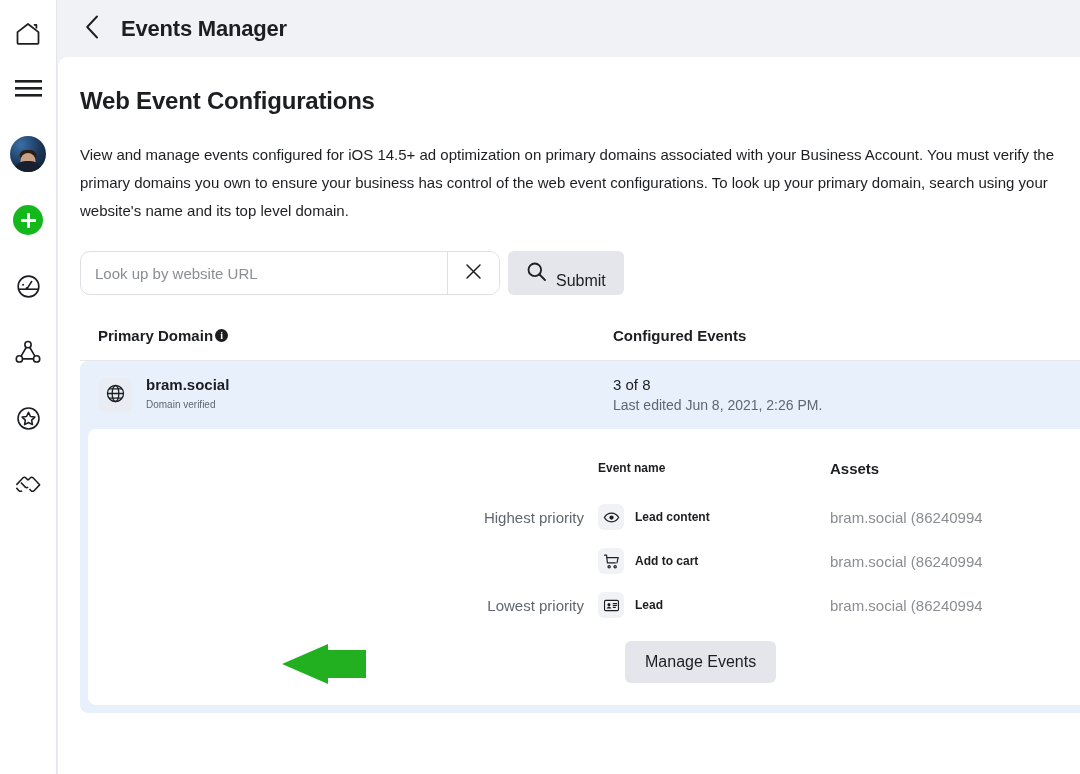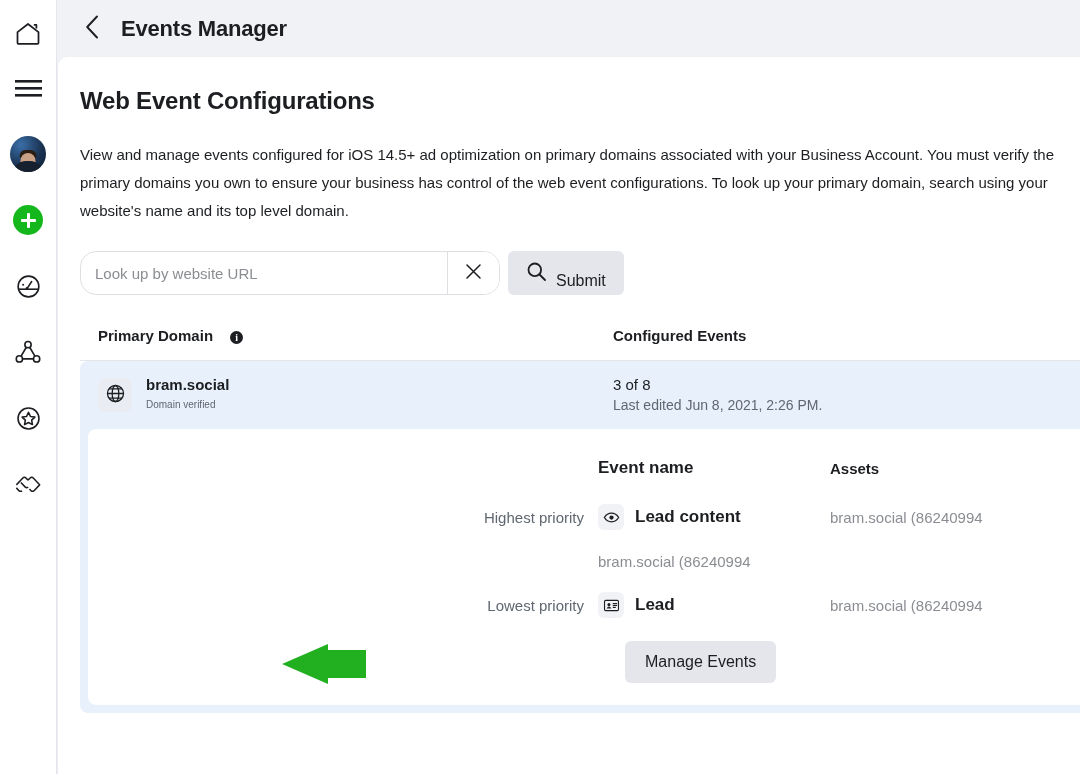--- a/index.html
+++ b/index.html
@@ -185,21 +185,21 @@
     display: flex;
     align-items: center;
     gap: 8px;
     margin-bottom: 32px;
   }
 
   .search-box {
     width: 420px;
     height: 44px;
     border: 1px solid #dddfe2;
-    border-radius: 16px;
+    border-radius: 10px;
     display: flex;
     align-items: center;
     background: #fff;
     overflow: hidden;
   }
 
   .search-input {
     flex: 1;
     height: 100%;
     border: 0;
@@ -247,22 +247,22 @@
     align-items: center;
     padding: 0 0 16px 18px;
     border-bottom: 1px solid #e4e6eb;
   }
   .col-domain {
     width: 515px;
     font-size: 15px;
     font-weight: bold;
     color: #1c1e21;
     display: flex;
-    align-items: flex-end;
-    gap: 16px;
+    align-items: center;
+    gap: 1px;
   }
   .col-events {
     font-size: 15px;
     font-weight: bold;
     color: #1c1e21;
   }
 
   .info-dot {
     width: 13px;
     height: 13px;
@@ -354,21 +354,21 @@
     text-align: right;
     padding-right: 14px;
     font-size: 15px;
     color: #606770;
   }
   .c-event {
     width: 232px;
     display: flex;
     align-items: center;
     gap: 11px;
-    font-size: 17px;
+    font-size: 12px;
     font-weight: bold;
     color: #1c1e21;
   }
   .c-event.head, .c-assets.head {
     font-weight: bold;
     color: #1c1e21;
   }
   .c-assets {
     font-size: 15px;
     color: #8a8d91;
@@ -591,20 +591,31 @@
                       <circle cx="10" cy="10" r="2.5" fill="#1c1e21" stroke="none"></circle>
                     </svg>
                   </span>
                   <span>Lead content</span>
                 </div>
                 <div class="c-assets">bram.social (86240994</div>
               </div>
 
               <div class="drow">
                 <div class="c-priority"></div>
+                <div class="c-event">
+                  <span class="ev-icon">
+                    <svg width="17" height="17" viewBox="0 0 20 20" fill="none" stroke="#1c1e21" stroke-width="1.4" stroke-linecap="round" stroke-linejoin="round">
+                      <path d="M1.8 2.6h2.4l1 9.1h9.3"></path>
+                      <path d="M4.6 5.4h13.3l-1.5 6.3"></path>
+                      <circle cx="7.2" cy="16.2" r="1.35"></circle>
+                      <circle cx="14.3" cy="16.2" r="1.35"></circle>
+                    </svg>
+                  </span>
+                  <span>Add to cart</span>
+                </div>
                 <div class="c-assets">bram.social (86240994</div>
               </div>
 
               <div class="drow">
                 <div class="c-priority">Lowest priority</div>
                 <div class="c-event">
                   <span class="ev-icon">
                     <svg width="17" height="17" viewBox="0 0 20 20" fill="none" stroke="#1c1e21" stroke-width="1.3">
                       <rect x="1.8" y="4" width="16.4" height="12" rx="1.4"></rect>
                       <circle cx="7" cy="9" r="1.8" fill="#1c1e21" stroke="none"></circle>

